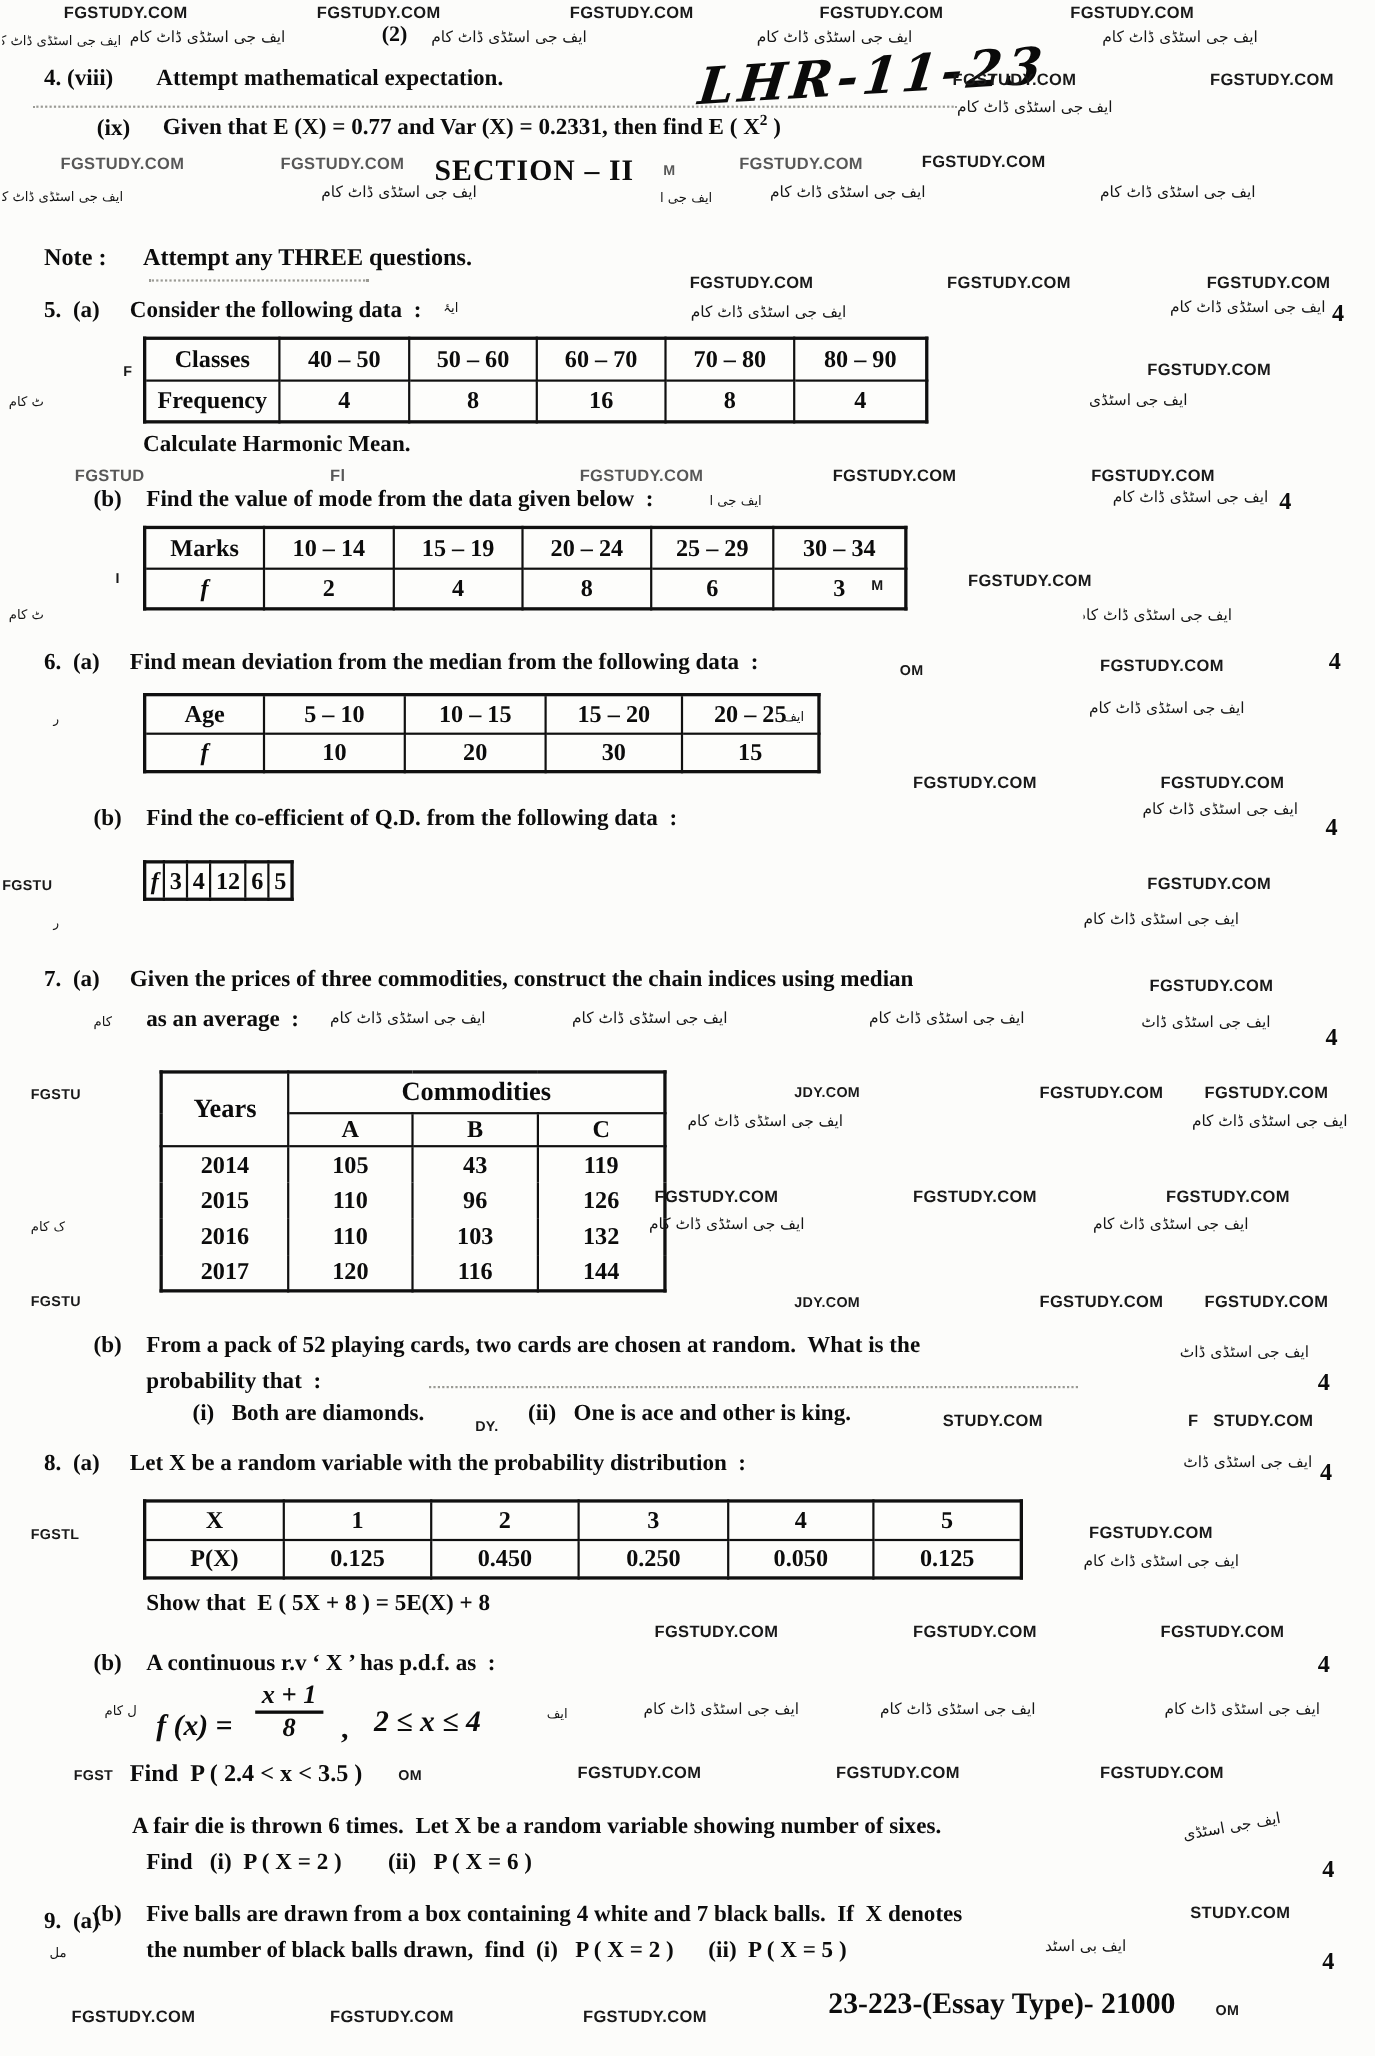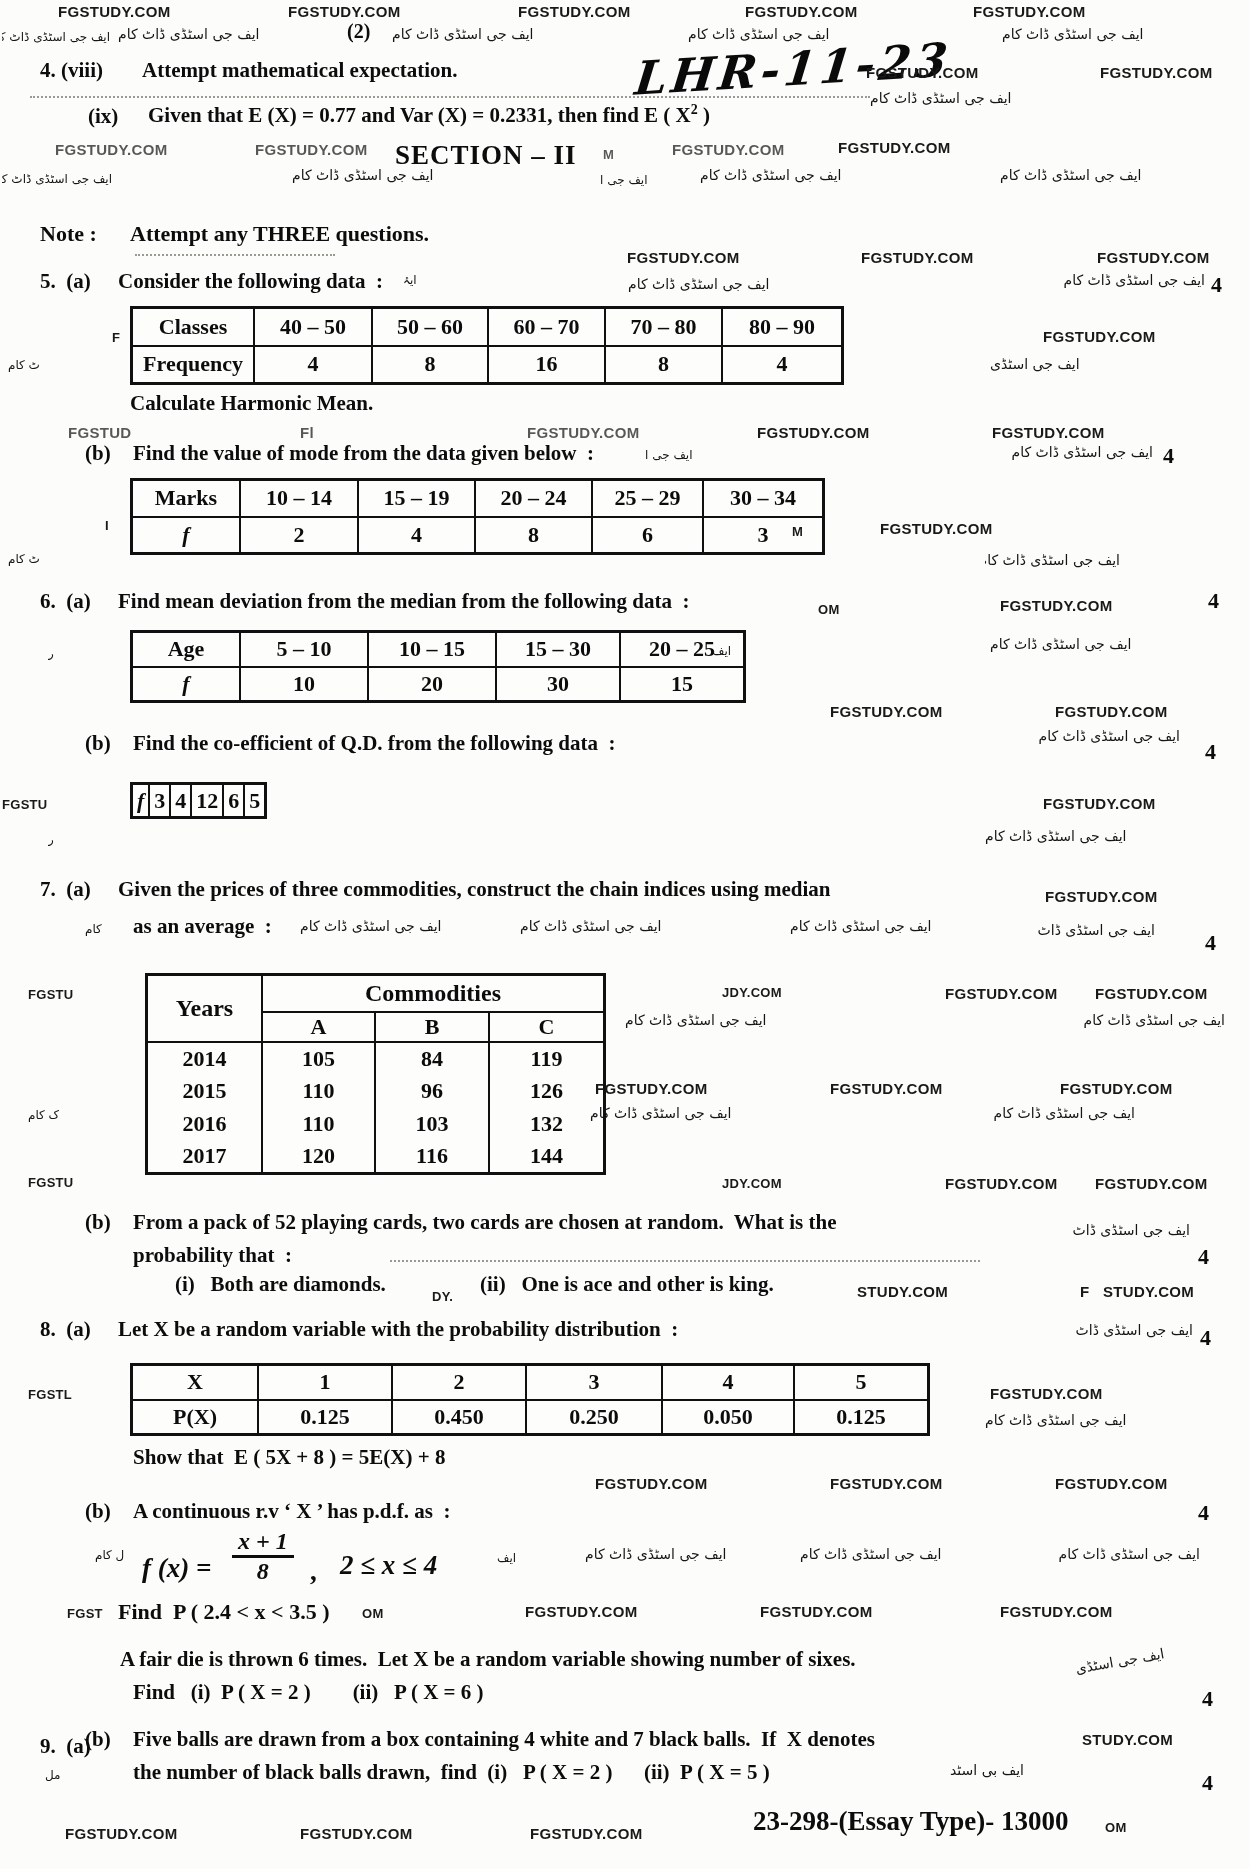--- a/index.html
+++ b/index.html
@@ -145,21 +145,21 @@
 <span class="wm sm" style="left:818px;top:602px">OM</span>
 <span class="wm" style="left:1000px;top:597px">FGSTUDY.COM</span>
 <span class="mk" style="left:1208px;top:588px">4</span>
 
 <table class="q" style="left:130px;top:630px">
   <tbody>
       <tr style="height:35px">
     <td style="width:98px">Age</td>
     <td style="width:118px">5 – 10</td>
     <td style="width:118px">10 – 15</td>
-    <td style="width:114px">15 – 30</td>
+    <td style="width:114px">15 – 20</td>
     <td style="width:114px">20 – 25</td>
   </tr>
   <tr style="height:35px">
     <td class="it">f</td>
     <td>10</td>
     <td>20</td>
     <td>30</td>
     <td>15</td>
   </tr>
 </tbody>
@@ -210,21 +210,21 @@
     <td colspan="3" style="font-size:24px">Commodities</td>
   </tr>
   <tr style="height:30px">
     <td style="width:103px">A</td>
     <td style="width:104px">B</td>
     <td style="width:105px">C</td>
   </tr>
   <tr class="noh" style="height:33px">
     <td>2014</td>
     <td>105</td>
-    <td>84</td>
+    <td>43</td>
     <td>119</td>
   </tr>
   <tr class="noh" style="height:33px">
     <td>2015</td>
     <td>110</td>
     <td>96</td>
     <td>126</td>
   </tr>
   <tr class="noh" style="height:33px">
     <td>2016</td>
@@ -336,17 +336,17 @@
 <span class="mk" style="left:1202px;top:1686px">4</span>
 
 <span class="t fs21" style="left:85px;top:1727px">(b)</span>
 <span class="t fs21" style="left:133px;top:1727px">Five balls are drawn from a box containing 4 white and 7 black balls.  If  X denotes</span>
 <span class="wm" style="left:1082px;top:1731px">STUDY.COM</span>
 <span class="ur sm" style="left:45px;top:1768px">مل</span>
 <span class="t fs21" style="left:133px;top:1760px">the number of black balls drawn,  find  (i)   P ( X = 2 )      (ii)  P ( X = 5 )</span>
 <span class="ur" style="left:950px;top:1762px">ایف بی اسٹد</span>
 <span class="mk" style="left:1202px;top:1770px">4</span>
 
-<span class="t fs24" style="left:753px;top:1806px">23-298-(Essay Type)- 13000</span>
+<span class="t fs24" style="left:753px;top:1806px">23-223-(Essay Type)- 21000</span>
 <span class="wm sm" style="left:1105px;top:1820px">OM</span>
 <span class="wm" style="left:65px;top:1825px">FGSTUDY.COM</span>
 <span class="wm" style="left:300px;top:1825px">FGSTUDY.COM</span>
 <span class="wm" style="left:530px;top:1825px">FGSTUDY.COM</span>
 
 </body></html>

